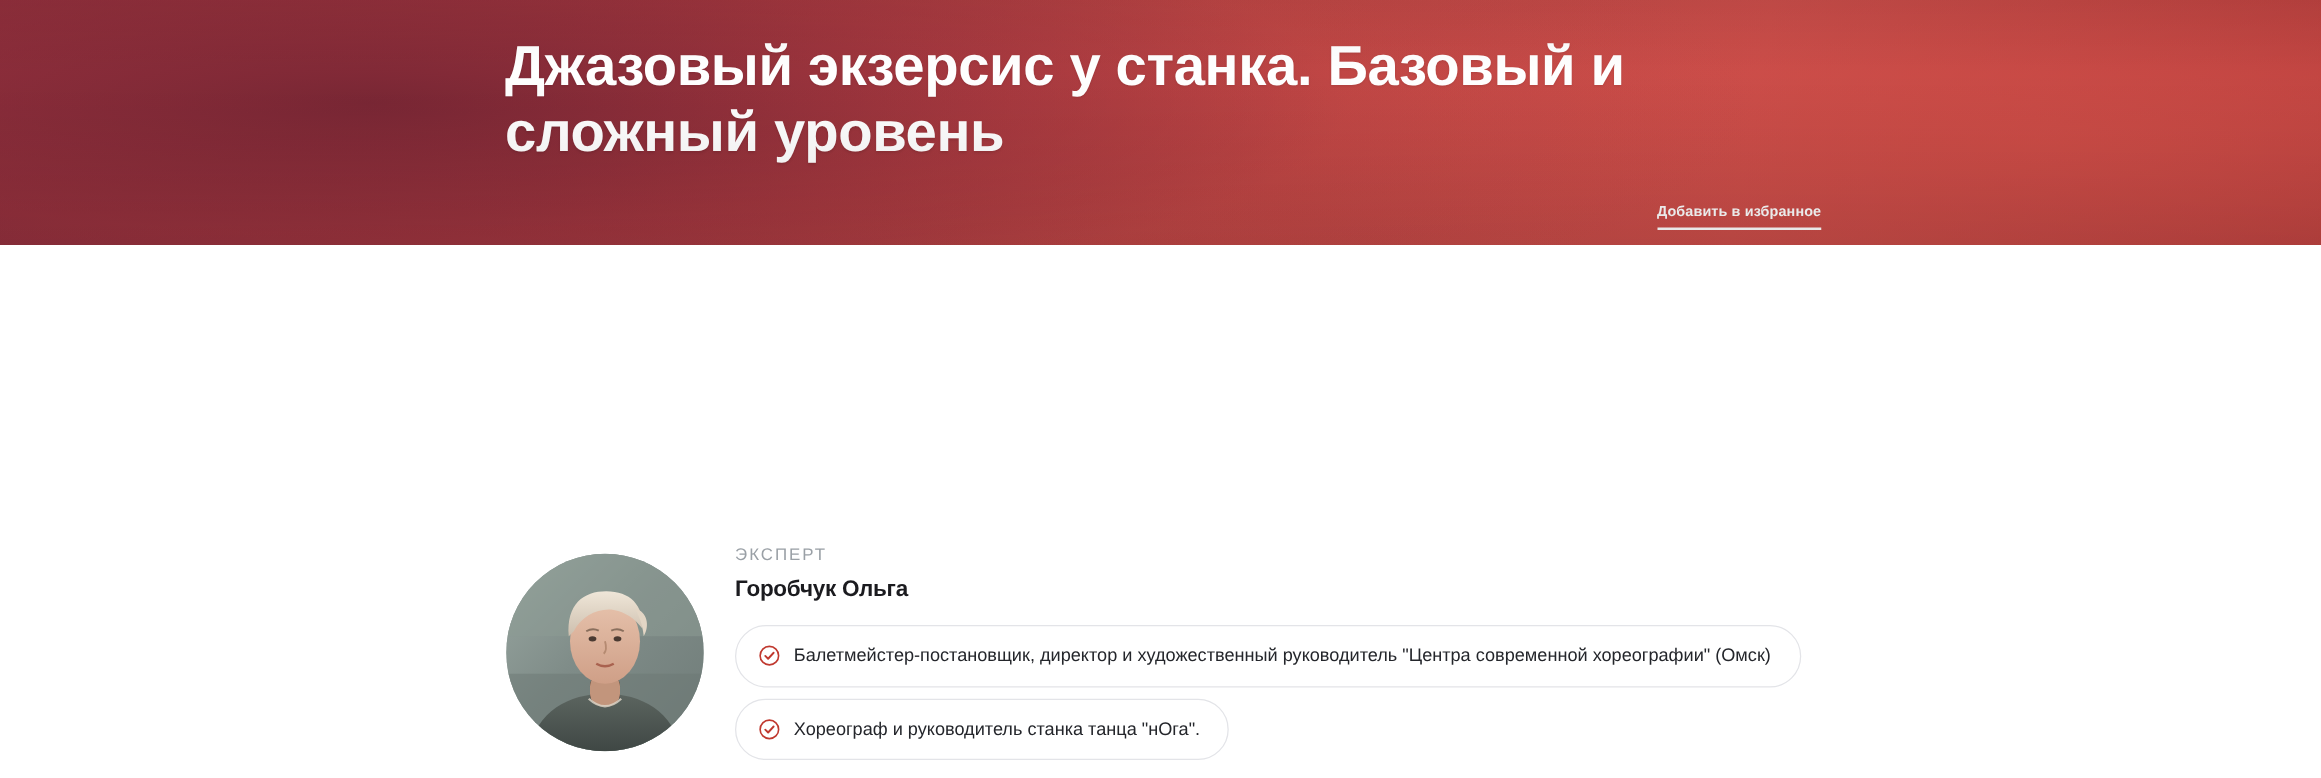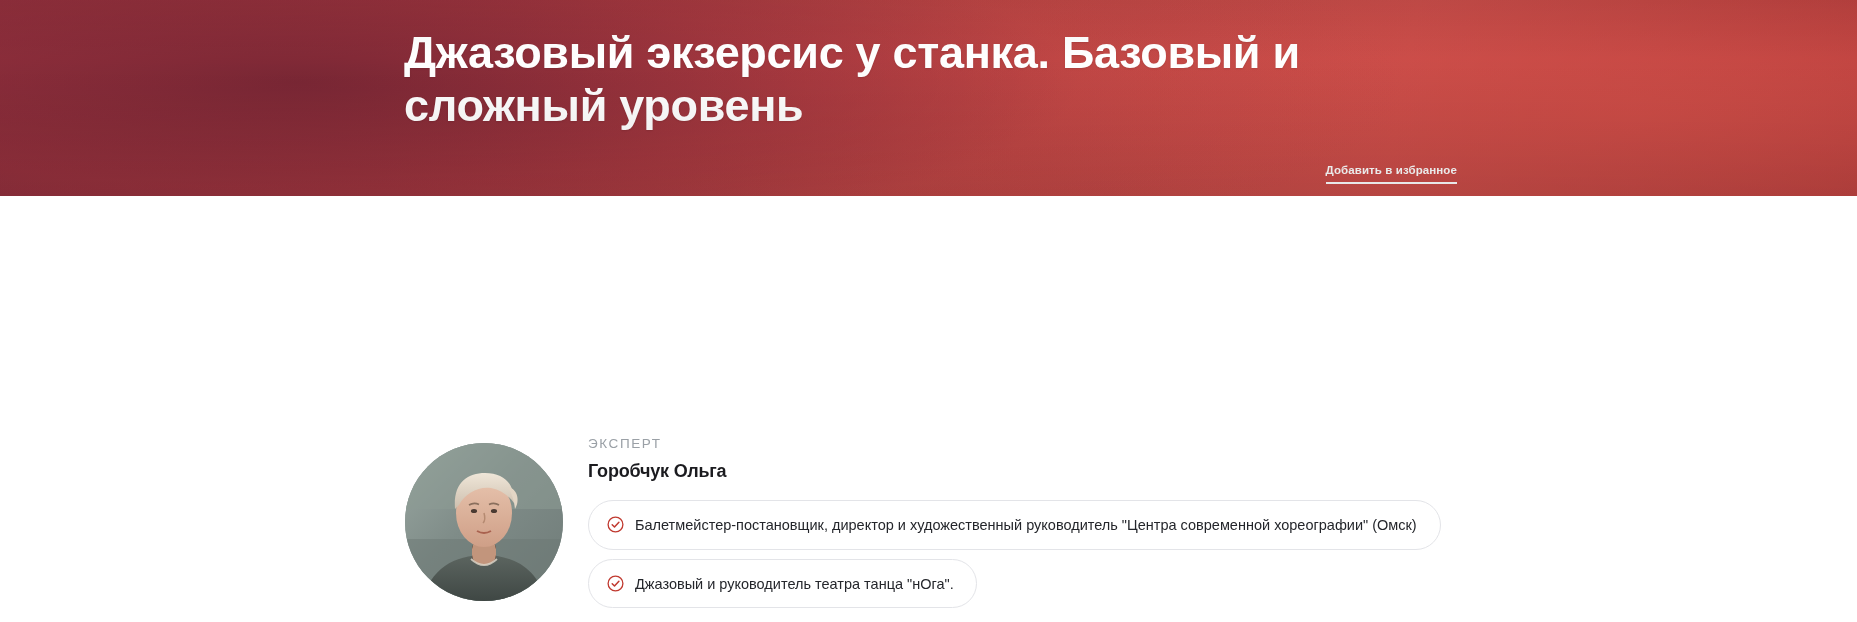--- a/index.html
+++ b/index.html
@@ -223,21 +223,21 @@
         </li>
 
         <li class="bullet-row">
           <span class="bullet fit">
             <span class="check">
               <svg width="17" height="17" viewBox="0 0 17 17" aria-hidden="true">
                 <circle cx="8.5" cy="8.5" r="7.4" fill="none" stroke="#c0392f" stroke-width="1.3"></circle>
                 <path d="M5.2 8.7 L7.5 11 L11.9 6.2" fill="none" stroke="#c0392f" stroke-width="1.5" stroke-linecap="round" stroke-linejoin="round"></path>
               </svg>
             </span>
-            <span class="bullet-text">Джазовый и руководитель театра танца "нОга".</span>
+            <span class="bullet-text">Хореограф и руководитель станка танца "нОга".</span>
           </span>
         </li>
 
       </ul>
     </div>
 
   </div>
 </div>
 
 </body></html>

